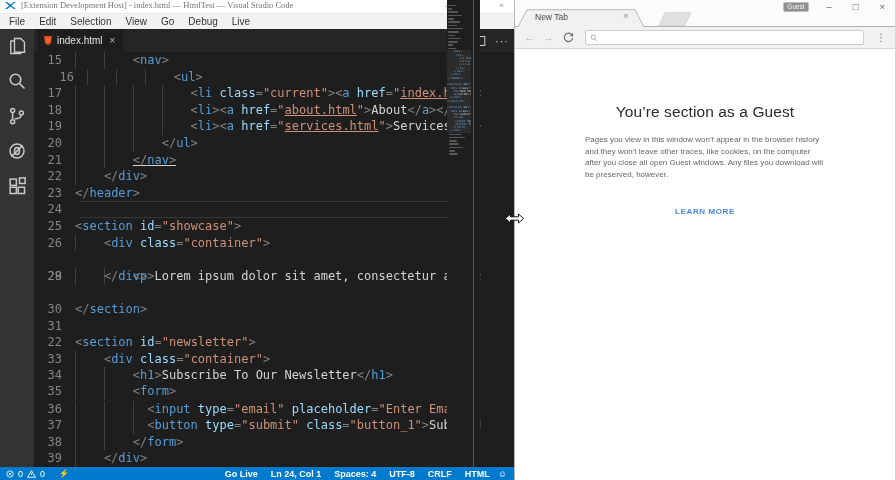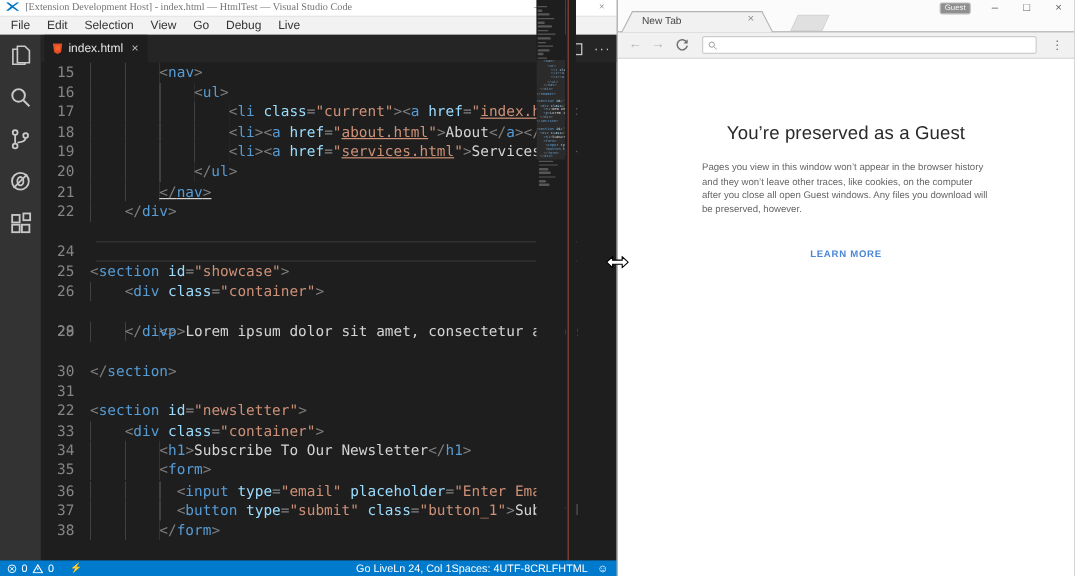--- a/index.html
+++ b/index.html
@@ -58,21 +58,21 @@
   .mm-bar { position:absolute; height:1.6px; background:#777; opacity:.65; border-radius:1px; }
   .mm-slider { position:absolute; left:0; width:100%; background:rgba(200,200,200,.08); }
 
   .vs-ruler { position:absolute; left:471px; top:0; width:9px; bottom:0; background:#1e1e1e; }
   .vs-ruler i { position:absolute; left:2px; top:0; bottom:0; width:1px; background:#8a4632; display:block; }
 
   .vs-statusbar { position:absolute; left:0; bottom:0; width:100%; height:13px; background:#007acc;
     display:flex; align-items:center; color:#fff; font-size:9px; }
   .sb-left { display:flex; align-items:center; gap:4px; padding-left:6px; }
   .sb-bolt { margin-left:10px; font-size:8px; }
-  .sb-right { margin-left:auto; display:flex; align-items:center; padding-right:8px; }
+  .sb-right { margin-left:auto; display:flex; align-items:center; gap:13px; padding-right:8px;font-weight:bold; }
   .sb-item { white-space:nowrap; }
   .sb-smiley { font-size:9px; }
 
   
   #browser { position:absolute; left:514px; top:0; width:382px; height:480px; background:#ffffff;
     border-left:1px solid #b5b5b5; border-right:1px solid #d5d5d5; }
   .br-frame { position:absolute; left:0; top:0; width:100%; height:26px; background:#fbfbfb; }
   .br-tab-svg { position:absolute; left:2px; top:9px; z-index:2; }
   .br-tab-label { position:absolute; left:20px; top:12px; z-index:3; font-size:8.5px; color:#474747; }
   .br-tab-close { position:absolute; left:108px; top:10px; z-index:3; font-size:9.5px; color:#8b8b8b; }
@@ -188,42 +188,44 @@
           <rect x="1.5" y="1.5" width="13" height="11"></rect>
             <line x1="8" y1="1.5" x2="8" y2="12.5"></line>
         </svg>
       </span>
       <span style="color:#c9c9c9;font-size:11px;letter-spacing:1px;">···</span>
     </div>
   </div>
 
   <div class="vs-editor">
       <div class="code-line" style="top: 0px;"><span class="lnum">15</span><span class="ind" style="width: 8ch;"></span><span class="tk-p">&lt;</span><span class="tk-t">nav</span><span class="tk-p">&gt;</span></div>
-      <div class="code-line" style="top: 16.6px;"><span class="lnum">16</span><span class="ind" style="width: 12ch;"></span><span class="tk-p">&lt;</span><span class="tk-t">ul</span><span class="tk-p">&gt;</span></div>
+      <div class="code-line" style="top: 16.6px; margin-left: 12px;"><span class="lnum">16</span><span class="ind" style="width: 12ch;"></span><span class="tk-p">&lt;</span><span class="tk-t">ul</span><span class="tk-p">&gt;</span></div>
       <div class="code-line" style="top: 33.2px;"><span class="lnum">17</span><span class="ind" style="width: 16ch;"></span><span class="tk-p">&lt;</span><span class="tk-t">li</span><span class="tk-d"> </span><span class="tk-a">class</span><span class="tk-p">=</span><span class="tk-s">"current"</span><span class="tk-p">&gt;&lt;</span><span class="tk-t">a</span><span class="tk-d"> </span><span class="tk-a">href</span><span class="tk-p">=</span><span class="tk-s">"</span><span class="tk-u">index.html</span><span class="tk-s">"</span><span class="tk-p">&gt;</span><span class="tk-d">Home</span></div>
       <div class="code-line" style="top: 49.8px;"><span class="lnum">18</span><span class="ind" style="width: 16ch;"></span><span class="tk-p">&lt;</span><span class="tk-t">li</span><span class="tk-p">&gt;&lt;</span><span class="tk-t">a</span><span class="tk-d"> </span><span class="tk-a">href</span><span class="tk-p">=</span><span class="tk-s">"</span><span class="tk-u">about.html</span><span class="tk-s">"</span><span class="tk-p">&gt;</span><span class="tk-d">About</span><span class="tk-p">&lt;/</span><span class="tk-t">a</span><span class="tk-p">&gt;</span><span class="tk-p">&lt;/</span><span class="tk-t">li</span><span class="tk-p">&gt;</span></div>
       <div class="code-line" style="top: 66.4px;"><span class="lnum">19</span><span class="ind" style="width: 16ch;"></span><span class="tk-p">&lt;</span><span class="tk-t">li</span><span class="tk-p">&gt;&lt;</span><span class="tk-t">a</span><span class="tk-d"> </span><span class="tk-a">href</span><span class="tk-p">=</span><span class="tk-s">"</span><span class="tk-u">services.html</span><span class="tk-s">"</span><span class="tk-p">&gt;</span><span class="tk-d">Services</span><span class="tk-p">&lt;/</span><span class="tk-t">a</span><span class="tk-p">&gt;</span><span class="tk-p">&lt;/</span><span class="tk-t">li</span></div>
       <div class="code-line" style="top: 83px;"><span class="lnum">20</span><span class="ind" style="width: 12ch;"></span><span class="tk-p">&lt;/</span><span class="tk-t">ul</span><span class="tk-p">&gt;</span></div>
       <div class="code-line" style="top: 99.6px; text-decoration: underline;"><span class="lnum">21</span><span class="ind" style="width: 8ch;"></span><span class="tk-p">&lt;/</span><span class="tk-t">nav</span><span class="tk-p">&gt;</span></div>
       <div class="code-line" style="top: 116.2px;"><span class="lnum">22</span><span class="ind" style="width: 4ch;"></span><span class="tk-p">&lt;/</span><span class="tk-t">div</span><span class="tk-p">&gt;</span></div>
+      <div class="code-line" style="top: 132.8px;"><span class="lnum">23</span><span class="tk-p">&lt;/</span><span class="tk-t">header</span><span class="tk-p">&gt;</span></div>
       <div class="code-line" style="top: 149.4px;"><span class="lnum">24</span></div>
       <div class="cur-line" style="top: 149.4px;"></div>
       <div class="code-line" style="top: 166px;"><span class="lnum">25</span><span class="tk-p">&lt;</span><span class="tk-t">section</span><span class="tk-d"> </span><span class="tk-a">id</span><span class="tk-p">=</span><span class="tk-s">"showcase"</span><span class="tk-p">&gt;</span></div>
       <div class="code-line" style="top: 182.6px;"><span class="lnum">26</span><span class="ind" style="width: 4ch;"></span><span class="tk-p">&lt;</span><span class="tk-t">div</span><span class="tk-d"> </span><span class="tk-a">class</span><span class="tk-p">=</span><span class="tk-s">"container"</span><span class="tk-p">&gt;</span></div>
       <div class="code-line" style="top: 215.8px;"><span class="lnum">28</span><span class="ind" style="width: 8ch;"></span><span class="tk-p">&lt;</span><span class="tk-t">p</span><span class="tk-p">&gt;</span><span class="tk-d">Lorem ipsum dolor sit amet, consectetur adipiscing elit</span></div>
       <div class="code-line" style="top: 216px;"><span class="lnum">29</span><span class="ind" style="width: 4ch;"></span><span class="tk-p">&lt;/</span><span class="tk-t">div</span><span class="tk-p">&gt;</span></div>
       <div class="code-line" style="top: 249px;"><span class="lnum">30</span><span class="tk-p">&lt;/</span><span class="tk-t">section</span><span class="tk-p">&gt;</span></div>
       <div class="code-line" style="top: 265.6px;"><span class="lnum">31</span></div>
       <div class="code-line" style="top: 282.2px;"><span class="lnum">22</span><span class="tk-p">&lt;</span><span class="tk-t">section</span><span class="tk-d"> </span><span class="tk-a">id</span><span class="tk-p">=</span><span class="tk-s">"newsletter"</span><span class="tk-p">&gt;</span></div>
       <div class="code-line" style="top: 298.8px;"><span class="lnum">33</span><span class="ind" style="width: 4ch;"></span><span class="tk-p">&lt;</span><span class="tk-t">div</span><span class="tk-d"> </span><span class="tk-a">class</span><span class="tk-p">=</span><span class="tk-s">"container"</span><span class="tk-p">&gt;</span></div>
       <div class="code-line" style="top: 315.4px;"><span class="lnum">34</span><span class="ind" style="width: 8ch;"></span><span class="tk-p">&lt;</span><span class="tk-t">h1</span><span class="tk-p">&gt;</span><span class="tk-d">Subscribe To Our Newsletter</span><span class="tk-p">&lt;/</span><span class="tk-t">h1</span><span class="tk-p">&gt;</span></div>
       <div class="code-line" style="top: 331px;"><span class="lnum">35</span><span class="ind" style="width: 8ch;"></span><span class="tk-p">&lt;</span><span class="tk-t">form</span><span class="tk-p">&gt;</span></div>
       <div class="code-line" style="top: 348.6px;"><span class="lnum">36</span><span class="ind" style="width: 10ch;"></span><span class="tk-p">&lt;</span><span class="tk-t">input</span><span class="tk-d"> </span><span class="tk-a">type</span><span class="tk-p">=</span><span class="tk-s">"email"</span><span class="tk-d"> </span><span class="tk-a">placeholder</span><span class="tk-p">=</span><span class="tk-s">"Enter Email..."</span><span class="tk-p">&gt;</span></div>
       <div class="code-line" style="top: 365.2px;"><span class="lnum">37</span><span class="ind" style="width: 10ch;"></span><span class="tk-p">&lt;</span><span class="tk-t">button</span><span class="tk-d"> </span><span class="tk-a">type</span><span class="tk-p">=</span><span class="tk-s">"submit"</span><span class="tk-d"> </span><span class="tk-a">class</span><span class="tk-p">=</span><span class="tk-s">"button_1"</span><span class="tk-p">&gt;</span><span class="tk-d">Subscribe</span><span class="tk-p">&lt;/</span></div>
       <div class="code-line" style="top: 381.8px;"><span class="lnum">38</span><span class="ind" style="width: 8ch;"></span><span class="tk-p">&lt;/</span><span class="tk-t">form</span><span class="tk-p">&gt;</span></div>
+      <div class="code-line" style="top: 398.4px;"><span class="lnum">39</span><span class="ind" style="width: 4ch;"></span><span class="tk-p">&lt;/</span><span class="tk-t">div</span><span class="tk-p">&gt;</span></div>
     </div>
 
   <div class="vs-minimap">
       <div class="mm-line" style="top: 50.2px; padding-left: 6px;"><span class="tk-p">&lt;</span><span class="tk-t">nav</span><span class="tk-p">&gt;</span></div>
       <div class="mm-line" style="top: 53.5px; padding-left: 9px;"><span class="tk-p">&lt;</span><span class="tk-t">ul</span><span class="tk-p">&gt;</span></div>
       <div class="mm-line" style="top: 56.8px; padding-left: 12px;"><span class="tk-p">&lt;</span><span class="tk-t">li</span><span class="tk-d"> </span><span class="tk-a">class</span></div>
       <div class="mm-line" style="top: 60.1px; padding-left: 12px;"><span class="tk-p">&lt;</span><span class="tk-t">li</span><span class="tk-p">&gt;&lt;</span><span class="tk-t">a</span><span class="tk-d"> </span></div>
       <div class="mm-line" style="top: 63.4px; padding-left: 12px;"><span class="tk-p">&lt;</span><span class="tk-t">li</span><span class="tk-p">&gt;&lt;</span><span class="tk-t">a</span><span class="tk-d"> </span></div>
       <div class="mm-line" style="top: 66.7px; padding-left: 9px;"><span class="tk-p">&lt;/</span><span class="tk-t">ul</span><span class="tk-p">&gt;</span></div>
       <div class="mm-line" style="top: 70px; padding-left: 6px;"><span class="tk-p">&lt;/</span><span class="tk-t">nav</span><span class="tk-p">&gt;</span></div>
@@ -328,21 +330,21 @@
     <div class="omnibox">
       <svg width="8" height="8" viewBox="0 0 10 10">
         <circle cx="4" cy="4" r="2.7" fill="none" stroke="#9a9a9a" stroke-width="1"></circle>
         <line x1="6.1" y1="6.1" x2="9" y2="9" stroke="#9a9a9a" stroke-width="1"></line>
       </svg>
     </div>
     <span class="br-menu-dots">⋮</span>
   </div>
 
   <div class="br-content">
-    <h1 class="guest-heading">You’re preserved as a Guest</h1>
+    <h1 class="guest-heading">You’re section as a Guest</h1>
     <p class="guest-body">Pages you view in this window won’t appear in the browser history and they won’t leave other traces, like cookies, on the computer after you close all open Guest windows. Any files you download will be preserved, however.</p>
     <a class="learn-more" href="#">LEARN MORE</a>
   </div>
 </div>
 
 <svg class="resize-cursor" width="19" height="11">
   <polygon points="0.5,5.5 5.5,1 5.5,3.8 13.5,3.8 13.5,1 18.5,5.5 13.5,10 13.5,7.2 5.5,7.2 5.5,10" fill="#ffffff" stroke="#000000" stroke-width="0.9"></polygon>
 </svg>
 
 </body></html>

